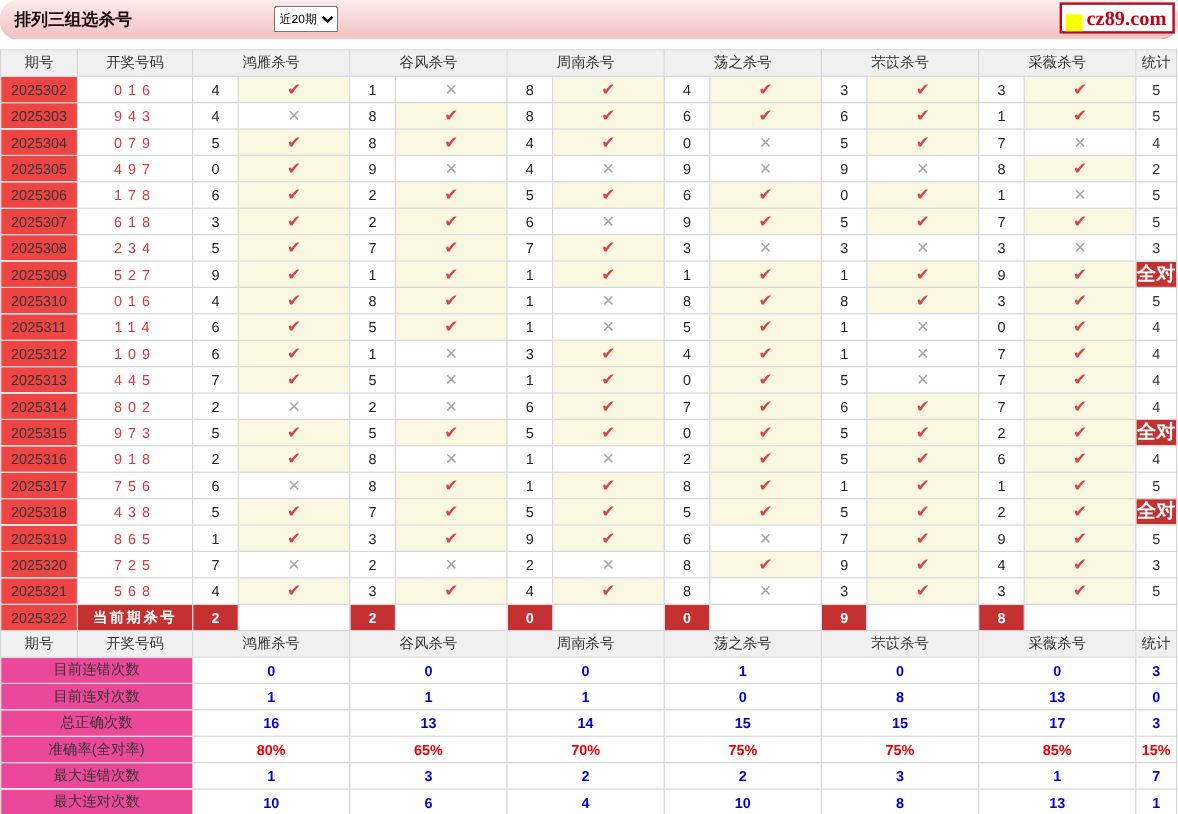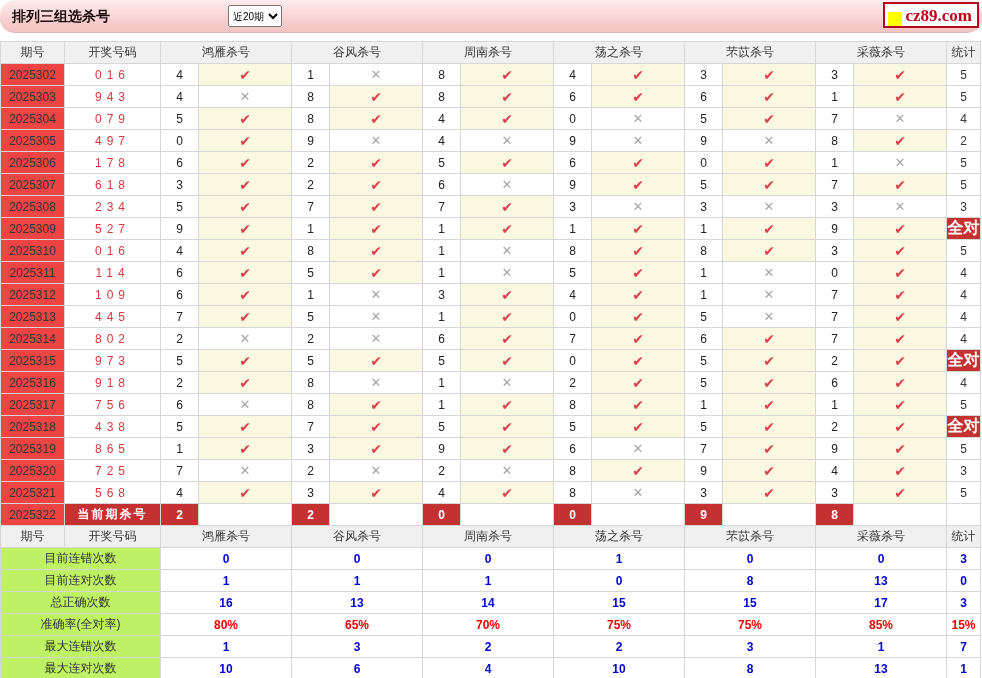--- a/index.html
+++ b/index.html
@@ -25,21 +25,21 @@
   td.nums{color:#d8383c;letter-spacing:5px;font-size:12px;}
   td.kn{background:#fff;}
   td.mark.ok{background:#fbf8e2;}
   td.mark.ok .ck{color:#d8414d;font-size:14px;font-weight:bold;}
   td.mark.bad{background:#fff;}
   td.mark.bad .cx{color:#a7a7a7;font-size:13px;}
   td.stat{background:#fff;color:#333;}
   td.allok{background:#c53030;color:#fff;font-weight:bold;font-size:16px;}
   td.badge{background:#c53030;color:#fff;font-weight:bold;}
   td.curlabel{background:#c53030;color:#fff;font-weight:bold;letter-spacing:2px;margin-top:24px;}
-  td.sumlabel{background:#bef264;color:#333;}
+  td.sumlabel{background:#ec4899;color:#333;}
   td.vblue{color:#0000d6;font-weight:bold;}
   td.vred{color:#ee0000;font-weight:bold;}
 </style>
 </head>
 <body>
 
 <div class="titlebar">
   <span class="title">排列三组选杀号</span>
   <select>
     <option>近20期</option>

